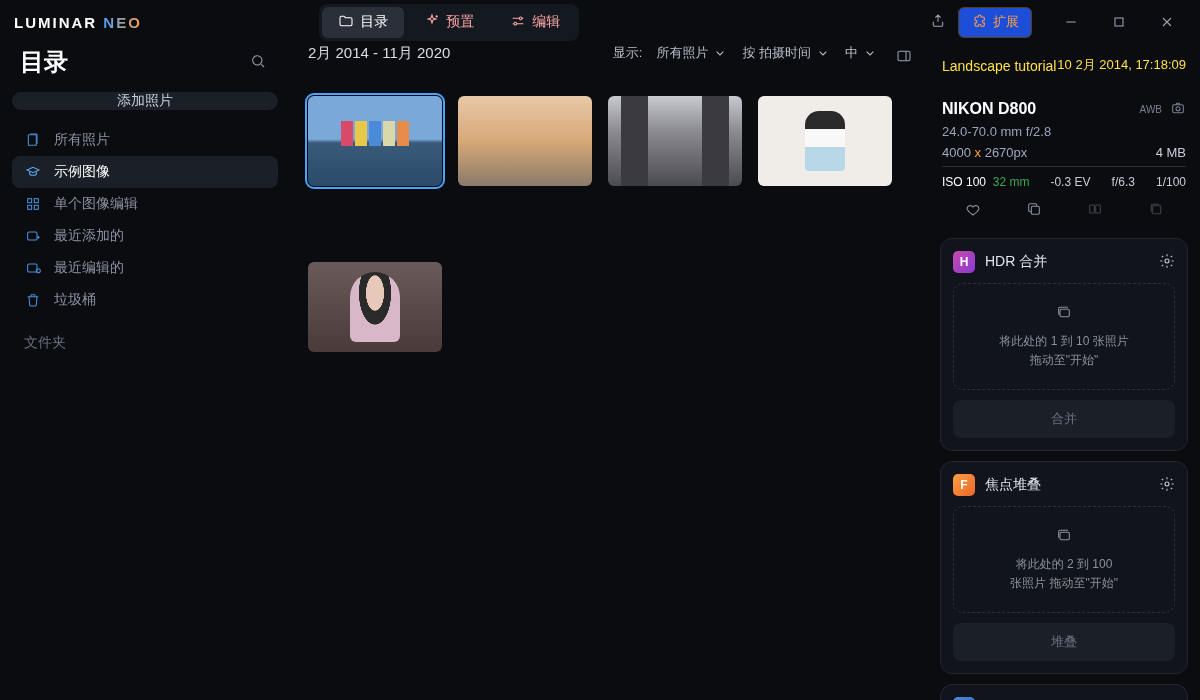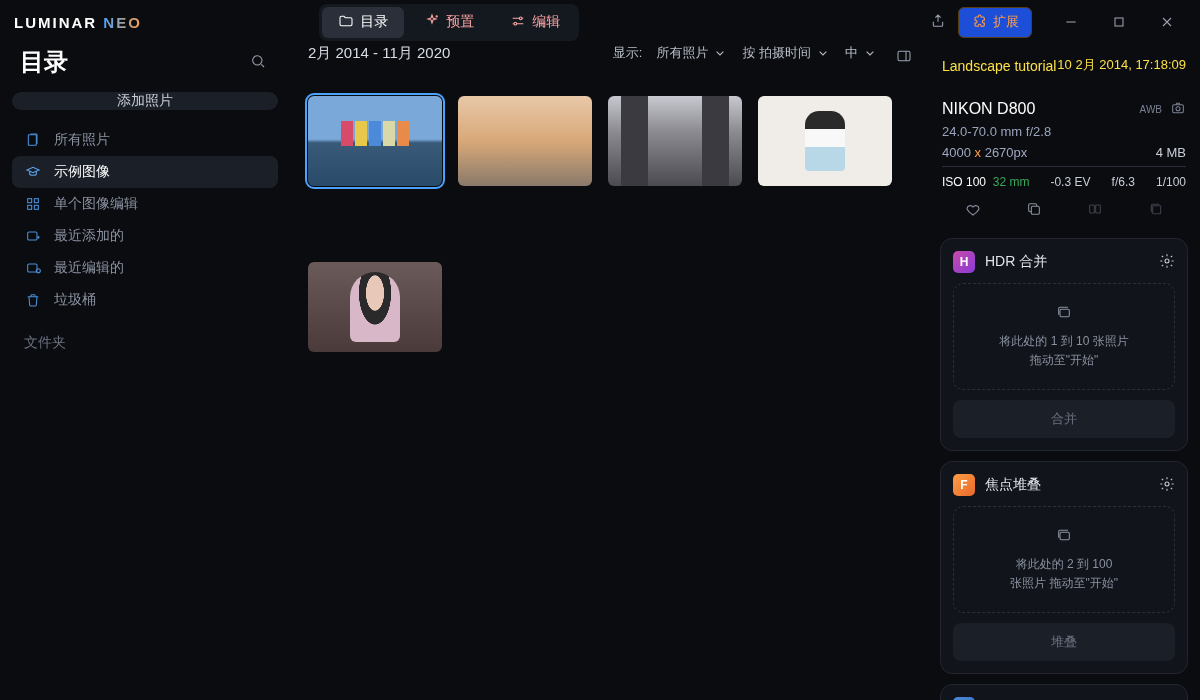--- a/index.html
+++ b/index.html
@@ -35,21 +35,21 @@
 .grid{display:flex;flex-wrap:wrap;gap:16px;padding:10px 6px;align-content:flex-start}
 .thumb{width:134px;height:90px;border-radius:6px;background:#2a2f3a;cursor:pointer;position:relative;overflow:hidden}
 .thumb.selected{outline:2px solid #4aa3ff;outline-offset:1px}
 .thumb-inner{width:100%;height:100%;display:flex;align-items:center;justify-content:center}
 
 .rightpanel{width:272px;padding:8px 12px;display:flex;flex-direction:column;gap:10px;overflow-y:auto}
 .meta-card{padding:4px 2px}
 .meta-row1{display:flex;justify-content:space-between;align-items:flex-end;font-size:13px;color:#fde047;margin-bottom:26px}
 .meta-row1 .fname{font-size:14px;white-space:nowrap;overflow:hidden;text-overflow:ellipsis;max-width:125px}
 .meta-cam{display:flex;justify-content:space-between;align-items:center;margin-bottom:6px}
-.meta-cam .cam{font-size:16px;font-weight:400;color:#fff}
+.meta-cam .cam{font-size:16px;font-weight:700;color:#fff}
 .meta-cam .awb{font-size:10px;color:#7a8090;display:flex;align-items:center;gap:8px}
 .meta-line{font-size:13px;color:#9aa4bb;margin-bottom:6px}
 .meta-dim{display:flex;justify-content:space-between;font-size:13px;margin-bottom:6px;position:relative}
 .meta-dim .dim{color:#a0a8c0}
 .meta-dim .x{color:#ff9e45}
 .meta-hr{border:none;border-top:1px solid #2a2f3a;margin:4px 0 8px}
 .meta-exp{display:flex;justify-content:space-between;font-size:12px}
 .meta-exp .iso{color:#fff}
 .meta-exp .mm{color:#3aa85a}
 .meta-acts{display:flex;justify-content:space-around;padding:12px 0 4px;color:#8a91a0}

